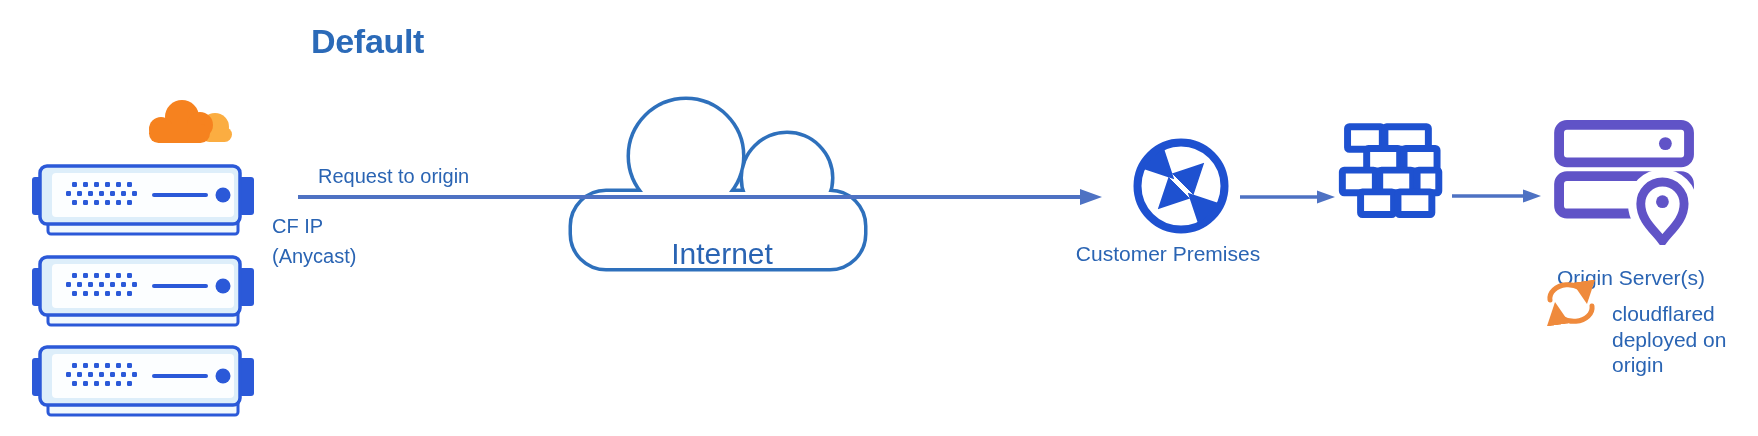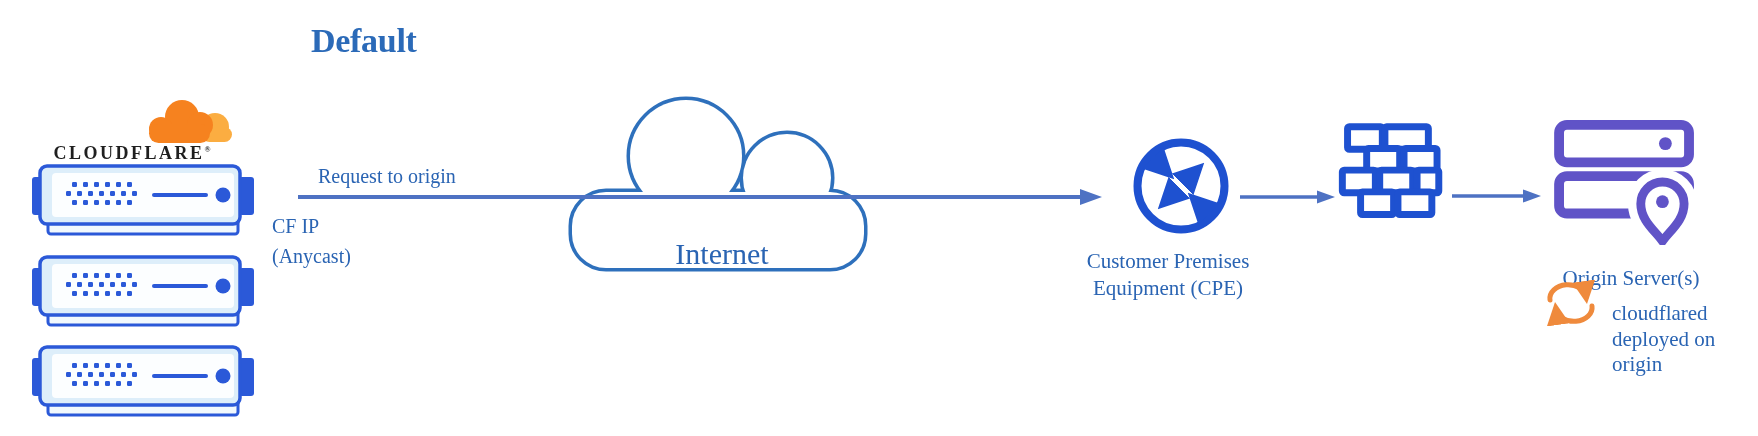--- a/index.html
+++ b/index.html
@@ -1,25 +1,25 @@
 <!DOCTYPE html>
 <html><head>
 <meta charset="utf-8">
 <style>
   html,body{margin:0;padding:0;background:#fff;}
   .stage{position:relative;width:1758px;height:436px;background:#ffffff;overflow:hidden;
-         font-family:Liberation Serif, serif;}
+         font-family:Liberation Sans, sans-serif;}
   .abs{position:absolute;}
   .lbl{position:absolute;color:#2a64b3;}
   .ctr{text-align:center;}
   #title{left:311px;top:22px;font-size:34px;font-weight:700;color:#2b6ab8;letter-spacing:-0.3px;}
   #lbl-request{left:318px;top:165px;font-size:20px;}
   #lbl-cfip{left:272px;top:211px;font-size:20px;line-height:30px;}
   #lbl-internet{left:652px;top:225px;width:140px;font-size:30px;margin-top:12px;}
-  #lbl-cpe{left:1046px;top:248px;width:244px;font-size:21px;line-height:27px;}
+  #lbl-cpe{left:1046px;top:240px;width:244px;font-size:21px;line-height:27px;}
   #lbl-firewall{left:1287px;top:248px;width:262px;font-size:21px;line-height:26px;}
   #lbl-origin{left:1511px;top:266px;width:240px;font-size:21px;}
   #lbl-note{left:1612px;top:301px;font-size:21px;line-height:25.5px;}
   #wordmark{left:36px;top:143px;width:192px;text-align:center;font-size:18px;font-weight:700;
             letter-spacing:2.5px;color:#1f1f1f;}
   #wordmark sup{font-size:8px;letter-spacing:0;}
   svg{display:block;}
 </style>
 </head>
 <body>
@@ -33,21 +33,20 @@
       <circle cx="75" cy="31" r="14"></circle>
       <rect x="62" y="31" width="30" height="15" rx="7.5"></rect>
     </g>
     <g fill="#f6821f">
       <circle cx="42" cy="21" r="17"></circle>
       <circle cx="21" cy="33" r="12"></circle>
       <circle cx="60" cy="29" r="13"></circle>
       <rect x="9" y="28" width="61" height="19" rx="9.5"></rect>
     </g>
   </svg>
-  <div class="abs" id="wordmark"><span>CLOUDFLARE</span><sup>®</sup></div>
 
   <svg class="abs" style="left:30px;top:162px;" width="226" height="80" viewBox="0 0 226 80">
     <rect x="18" y="56" width="190" height="16" rx="3" fill="#f2f9fd" stroke="#2b59d8" stroke-width="3"></rect>
     <rect x="2" y="15" width="15" height="38" rx="3" fill="#2b59d8"></rect>
     <rect x="209" y="15" width="15" height="38" rx="3" fill="#2b59d8"></rect>
     <rect x="10" y="4" width="200" height="58" rx="7" fill="#ddeefa" stroke="#2b59d8" stroke-width="3.5"></rect>
     <rect x="22" y="11" width="182" height="44" rx="4" fill="#fcfeff"></rect>
     <g fill="#2b59d8">
       <rect x="42" y="20" width="5" height="5" rx="1.2"></rect>
         <rect x="53" y="20" width="5" height="5" rx="1.2"></rect>
@@ -169,21 +168,20 @@
     <circle cx="52" cy="52" r="43.5" fill="#ffffff" stroke="#1e51d0" stroke-width="8"></circle>
     <g stroke="#1e51d0" stroke-width="8.5">
       <line x1="26" y1="26" x2="38" y2="38" marker-end="url(#cpe-ah)"></line>
       <line x1="57" y1="47" x2="68" y2="36" marker-end="url(#cpe-ah)"></line>
       <line x1="47" y1="57" x2="36" y2="68" marker-end="url(#cpe-ah)"></line>
       <line x1="78" y1="78" x2="66" y2="66" marker-end="url(#cpe-ah)"></line>
     </g>
   </svg>
   <div class="lbl ctr" id="lbl-cpe">
     <div>Customer Premises</div>
-    <div>Equipment (CPE)</div>
   </div>
 
   <svg class="abs" style="left:1239px;top:186px;" width="97" height="22" viewBox="0 0 97 22">
     <line x1="1" y1="11" x2="80" y2="11" stroke="#4e72c3" stroke-width="3.6"></line>
     <polygon points="78,4.5 96,11 78,17.5" fill="#4e72c3"></polygon>
   </svg>
 
   <svg class="abs" style="left:1338px;top:122px;" width="106" height="98" viewBox="-5 -5 122 112">
     <g fill="#ffffff" stroke="#1e51d0" stroke-width="8" stroke-linejoin="round">
       <rect x="6" y="0" width="40" height="26" rx="2"></rect>

